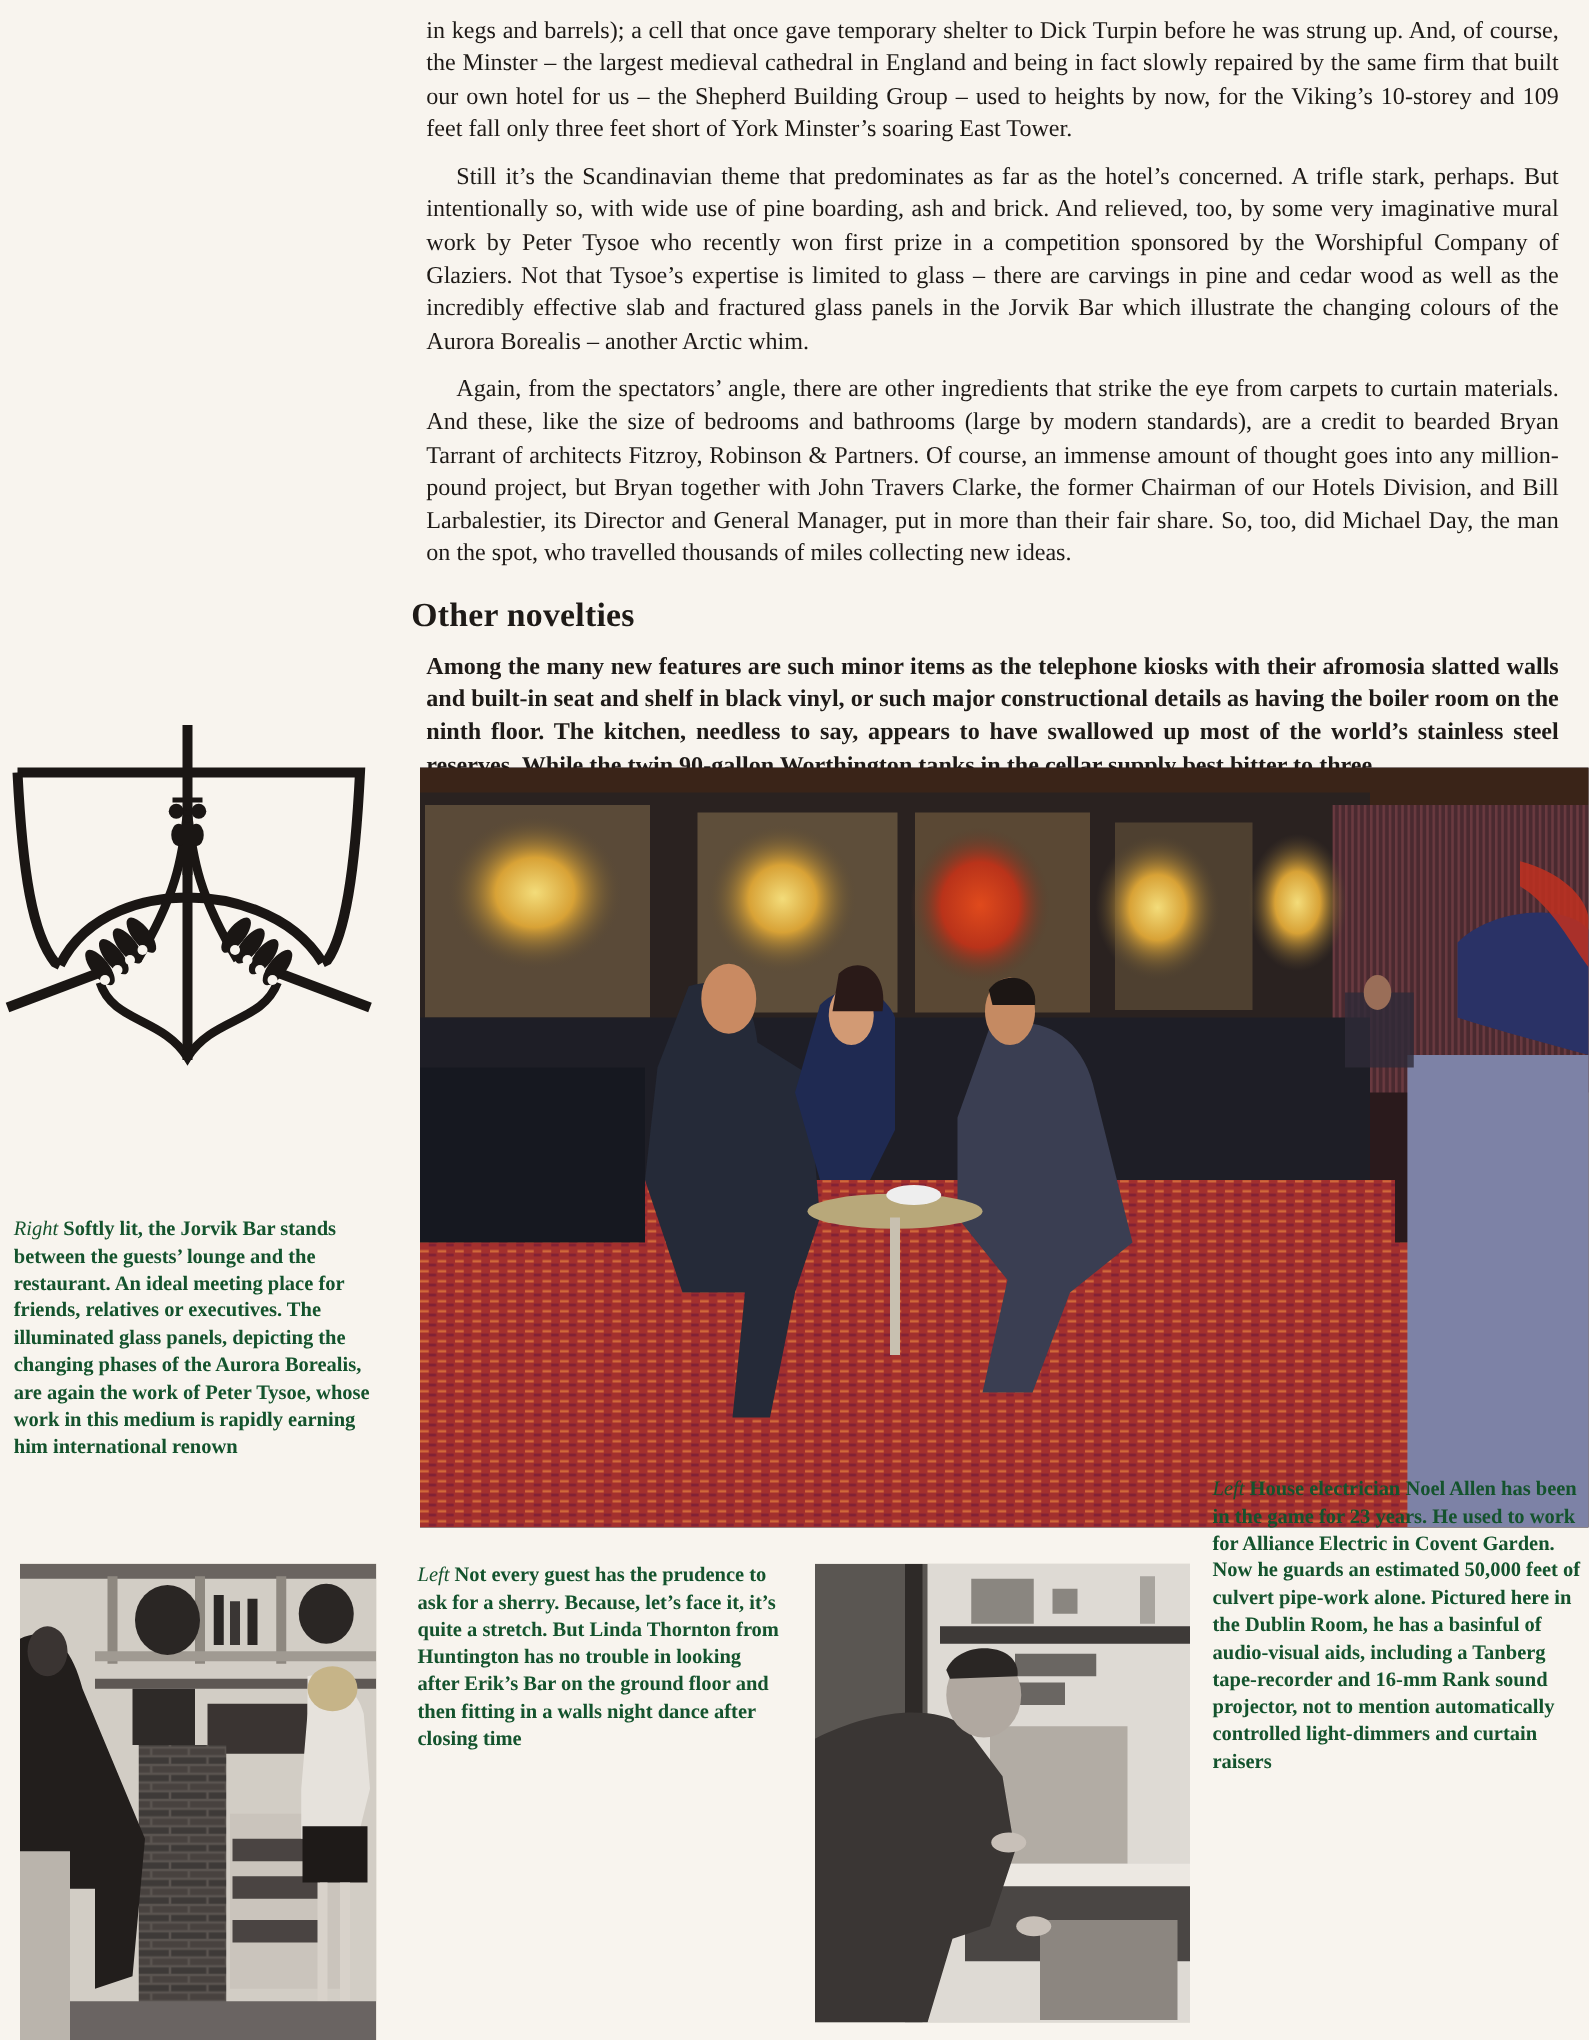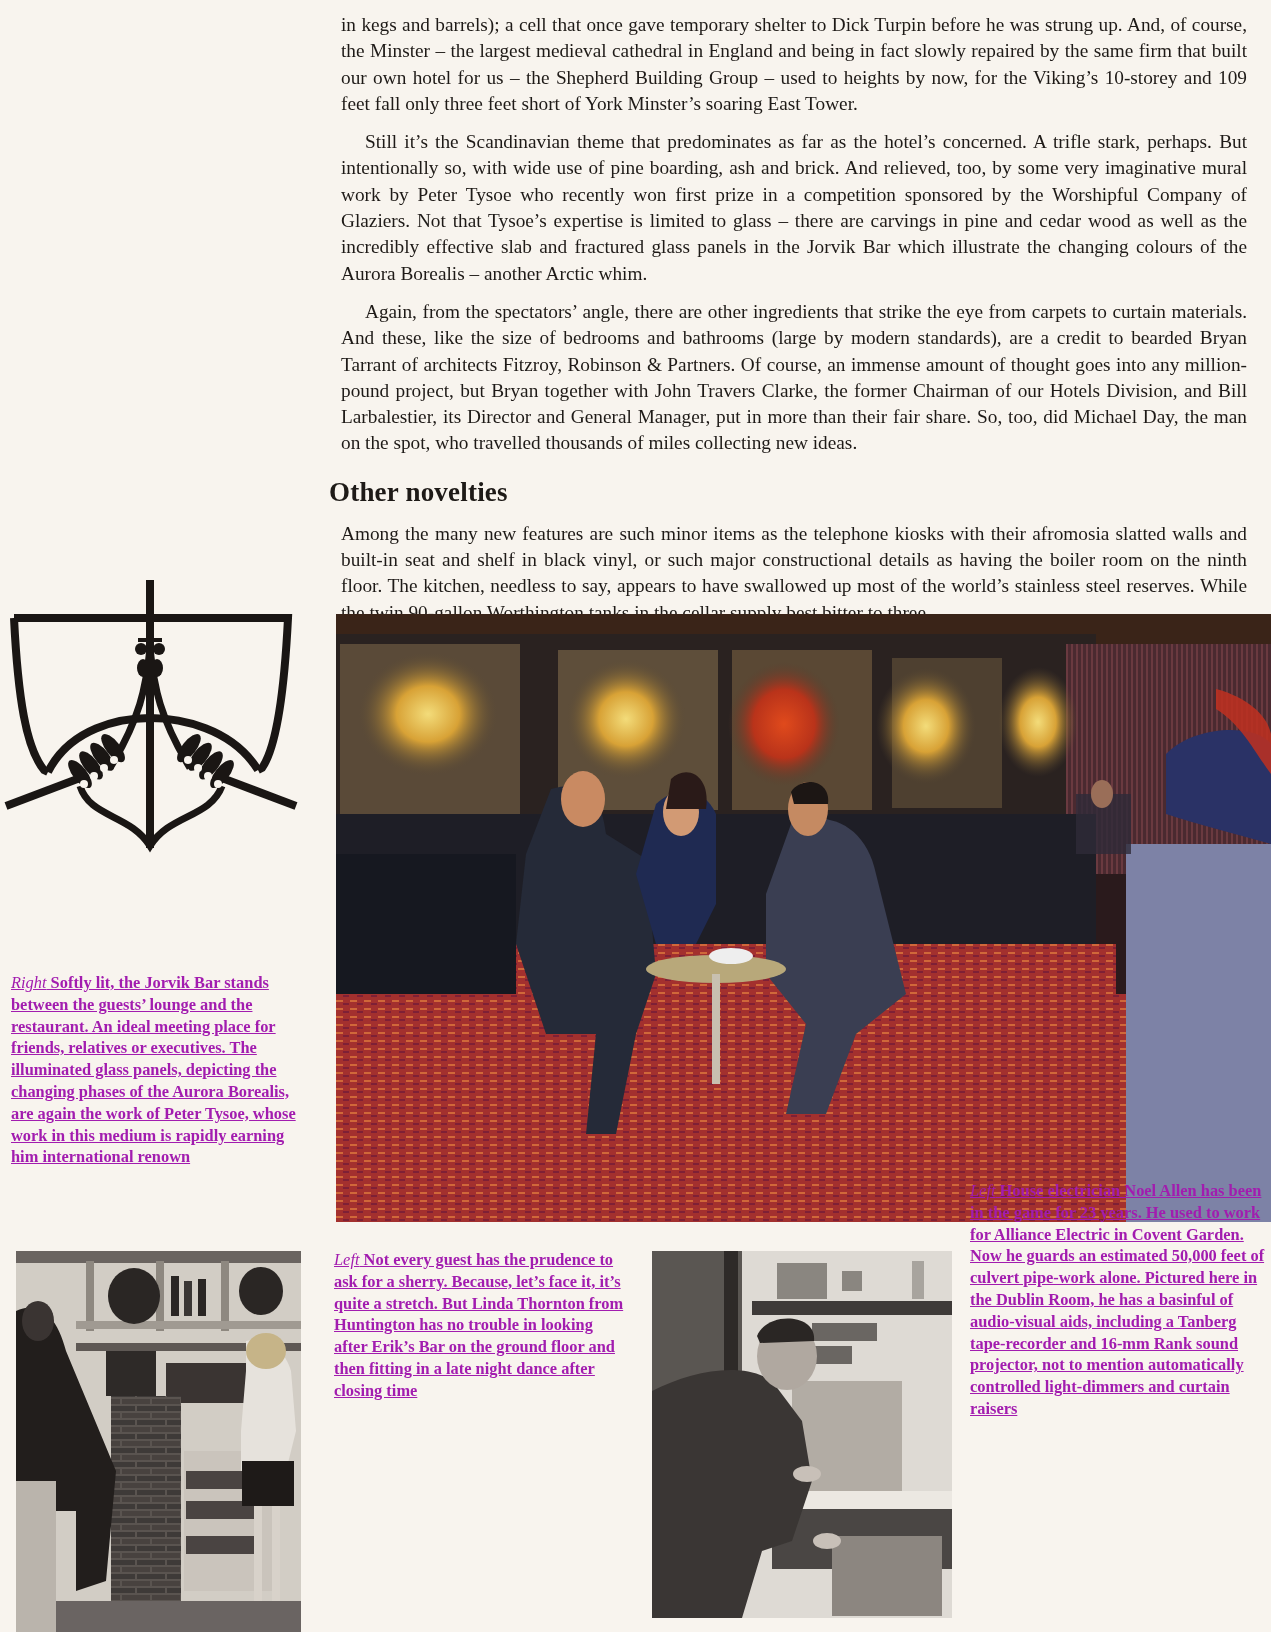--- a/index.html
+++ b/index.html
@@ -8,32 +8,31 @@
     background: #f8f4ee;
     font-family: "Liberation Serif", "DejaVu Serif", serif;
     color: #1e1a17;
   }
   .main-text {
     position: absolute; left: 329px; top: 0; width: 930px;
     font-size: 19.3px; line-height: 26.3px; text-align: justify;
   }
   .main-text p { margin: 12px; text-indent: 24px; }
   .main-text p.first { text-indent: 0; }
-  .main-text p.noindent { text-indent: 0; }
+  .main-text p.noindent { text-indent: 0; font-weight: bold; }
   .heading {
     font-size: 27px; font-weight: bold; margin: 18px 0 4px 0; line-height: 34px;
     letter-spacing: 0.2px;
   }
 
   .logo { position: absolute; left: 0; top: 578px; width: 305px; height: 280px; }
 
   .caption {
     position: absolute; font-size: 16.4px; line-height: 21.8px; font-weight: bold;
-    color: #a21caf;
-    text-decoration: underline;
+    color: #14532d;
   }
   .caption .lead { font-style: italic; font-weight: normal; }
   .cap-right { left: 11px; top: 972px; width: 300px; }
   .cap-sherry { left: 334px; top: 1249px; width: 290px; }
   .cap-noel { left: 970px; top: 1180px; width: 300px; }
 
   .photo { position: absolute; overflow: hidden; }
   .photo-bar { left: 336px; top: 614px; width: 935px; height: 608px; background: #2a1a1c; }
   .photo-eriks { left: 16px; top: 1251px; width: 285px; height: 381px; background: #bfbab2; }
   .photo-noel { left: 652px; top: 1251px; width: 300px; height: 367px; background: #cfcac3; }
@@ -213,21 +212,21 @@
     <ellipse cx="250" cy="100" rx="20" ry="18" fill="#c6b488"></ellipse>
     <rect x="226" y="210" width="52" height="45" fill="#1e1a18"></rect>
     <rect x="238" y="255" width="8" height="100" fill="#d8d2ca"></rect>
     <rect x="256" y="255" width="8" height="100" fill="#d8d2ca"></rect>
     <rect x="0" y="350" width="285" height="31" fill="#6a6462"></rect>
     <rect x="0" y="230" width="40" height="151" fill="#bab4ac"></rect>
   </svg>
 </div>
 
 <div class="caption cap-sherry">
-  <span class="lead">Left</span><span> Not every guest has the prudence to ask for a sherry. Because, let’s face it, it’s quite a stretch. But Linda Thornton from Huntington has no trouble in looking after Erik’s Bar on the ground floor and then fitting in a late night dance after closing time</span>
+  <span class="lead">Left</span><span> Not every guest has the prudence to ask for a sherry. Because, let’s face it, it’s quite a stretch. But Linda Thornton from Huntington has no trouble in looking after Erik’s Bar on the ground floor and then fitting in a walls night dance after closing time</span>
 </div>
 
 <div class="photo photo-noel" title="Black-and-white photo of electrician Noel Allen bending over audio-visual equipment">
   <svg width="300" height="367" viewBox="0 0 300 367" preserveAspectRatio="none">
     <rect width="300" height="367" fill="#dedad4"></rect>
     <rect x="0" y="0" width="90" height="367" fill="#5a5652"></rect>
     <rect x="72" y="0" width="14" height="367" fill="#2e2a28"></rect>
     <rect x="100" y="50" width="200" height="14" fill="#3e3a38"></rect>
     <rect x="125" y="12" width="50" height="36" fill="#8a8680"></rect>
     <rect x="190" y="20" width="20" height="20" fill="#8a8680"></rect>

